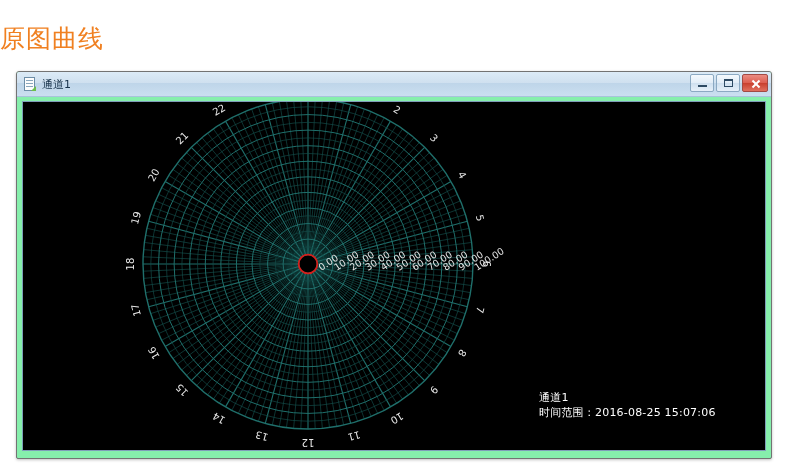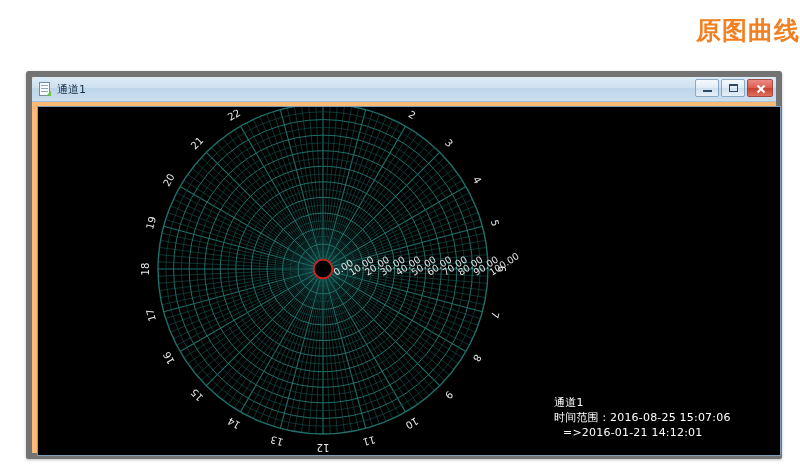--- a/index.html
+++ b/index.html
@@ -15,39 +15,39 @@
     position: relative;
     width: 800px;
     height: 476px;
     background: #ffffff;
   }
 
   
   .page-title {
     position: absolute;
     left: 0;
-    top: 14px;
+    top: 22px;
     width: 800px;
-    text-align: right;
+    text-align: left;
     font-size: 25px;
-    font-weight: bold;
+    font-weight: normal;
     color: #f08021;
     letter-spacing: 1px;
     font-family: "DejaVu Sans", sans-serif;
   }
 
   
   .window {
     position: absolute;
-    left: 26px;
+    left: 16px;
     top: 71px;
     width: 756px;
     height: 388px;
-    background: #fdba74;
-    border: 6px solid #737373;
+    background: #86efac;
+    border: 1px solid #737373;
     border-radius: 3px 3px 2px 2px;
     box-shadow: 0 1px 3px rgba(0,0,0,0.25);
     box-sizing: border-box;
     padding: 0;
   }
   .titlebar {
     position: relative;
     height: 25px;
     background: linear-gradient(to bottom, #dcebf7 0%, #cfe0ef 45%, #bed5e9 46%, #cbdff0 100%);
     border-bottom: 1px solid #a9c3da;
@@ -406,18 +406,17 @@
             <text x="405.3018867924528" y="166" fill="#e8e8e8" font-size="9.5" font-family="&quot;DejaVu Sans&quot;, sans-serif" text-anchor="start" dominant-baseline="central" transform="rotate(-33 405.3018867924528 166)">70.00</text>
             <text x="420.86792452830184" y="166" fill="#e8e8e8" font-size="9.5" font-family="&quot;DejaVu Sans&quot;, sans-serif" text-anchor="start" dominant-baseline="central" transform="rotate(-33 420.86792452830184 166)">80.00</text>
             <text x="436.433962264151" y="166" fill="#e8e8e8" font-size="9.5" font-family="&quot;DejaVu Sans&quot;, sans-serif" text-anchor="start" dominant-baseline="central" transform="rotate(-33 436.433962264151 166)">90.00</text>
             <text x="452" y="166" fill="#e8e8e8" font-size="9.5" font-family="&quot;DejaVu Sans&quot;, sans-serif" text-anchor="start" dominant-baseline="central" transform="rotate(-33 452 166)">100.00</text>
           </g>
       </svg>
 
       <div class="legend">
         <div>通道1</div>
         <div>时间范围：2016-08-25 15:07:06</div>
-        <div class="indent">=&gt;2016-01-21 14:12:01</div>
       </div>
 
     </div>
   </div>
 </div>
 
 </body></html>

